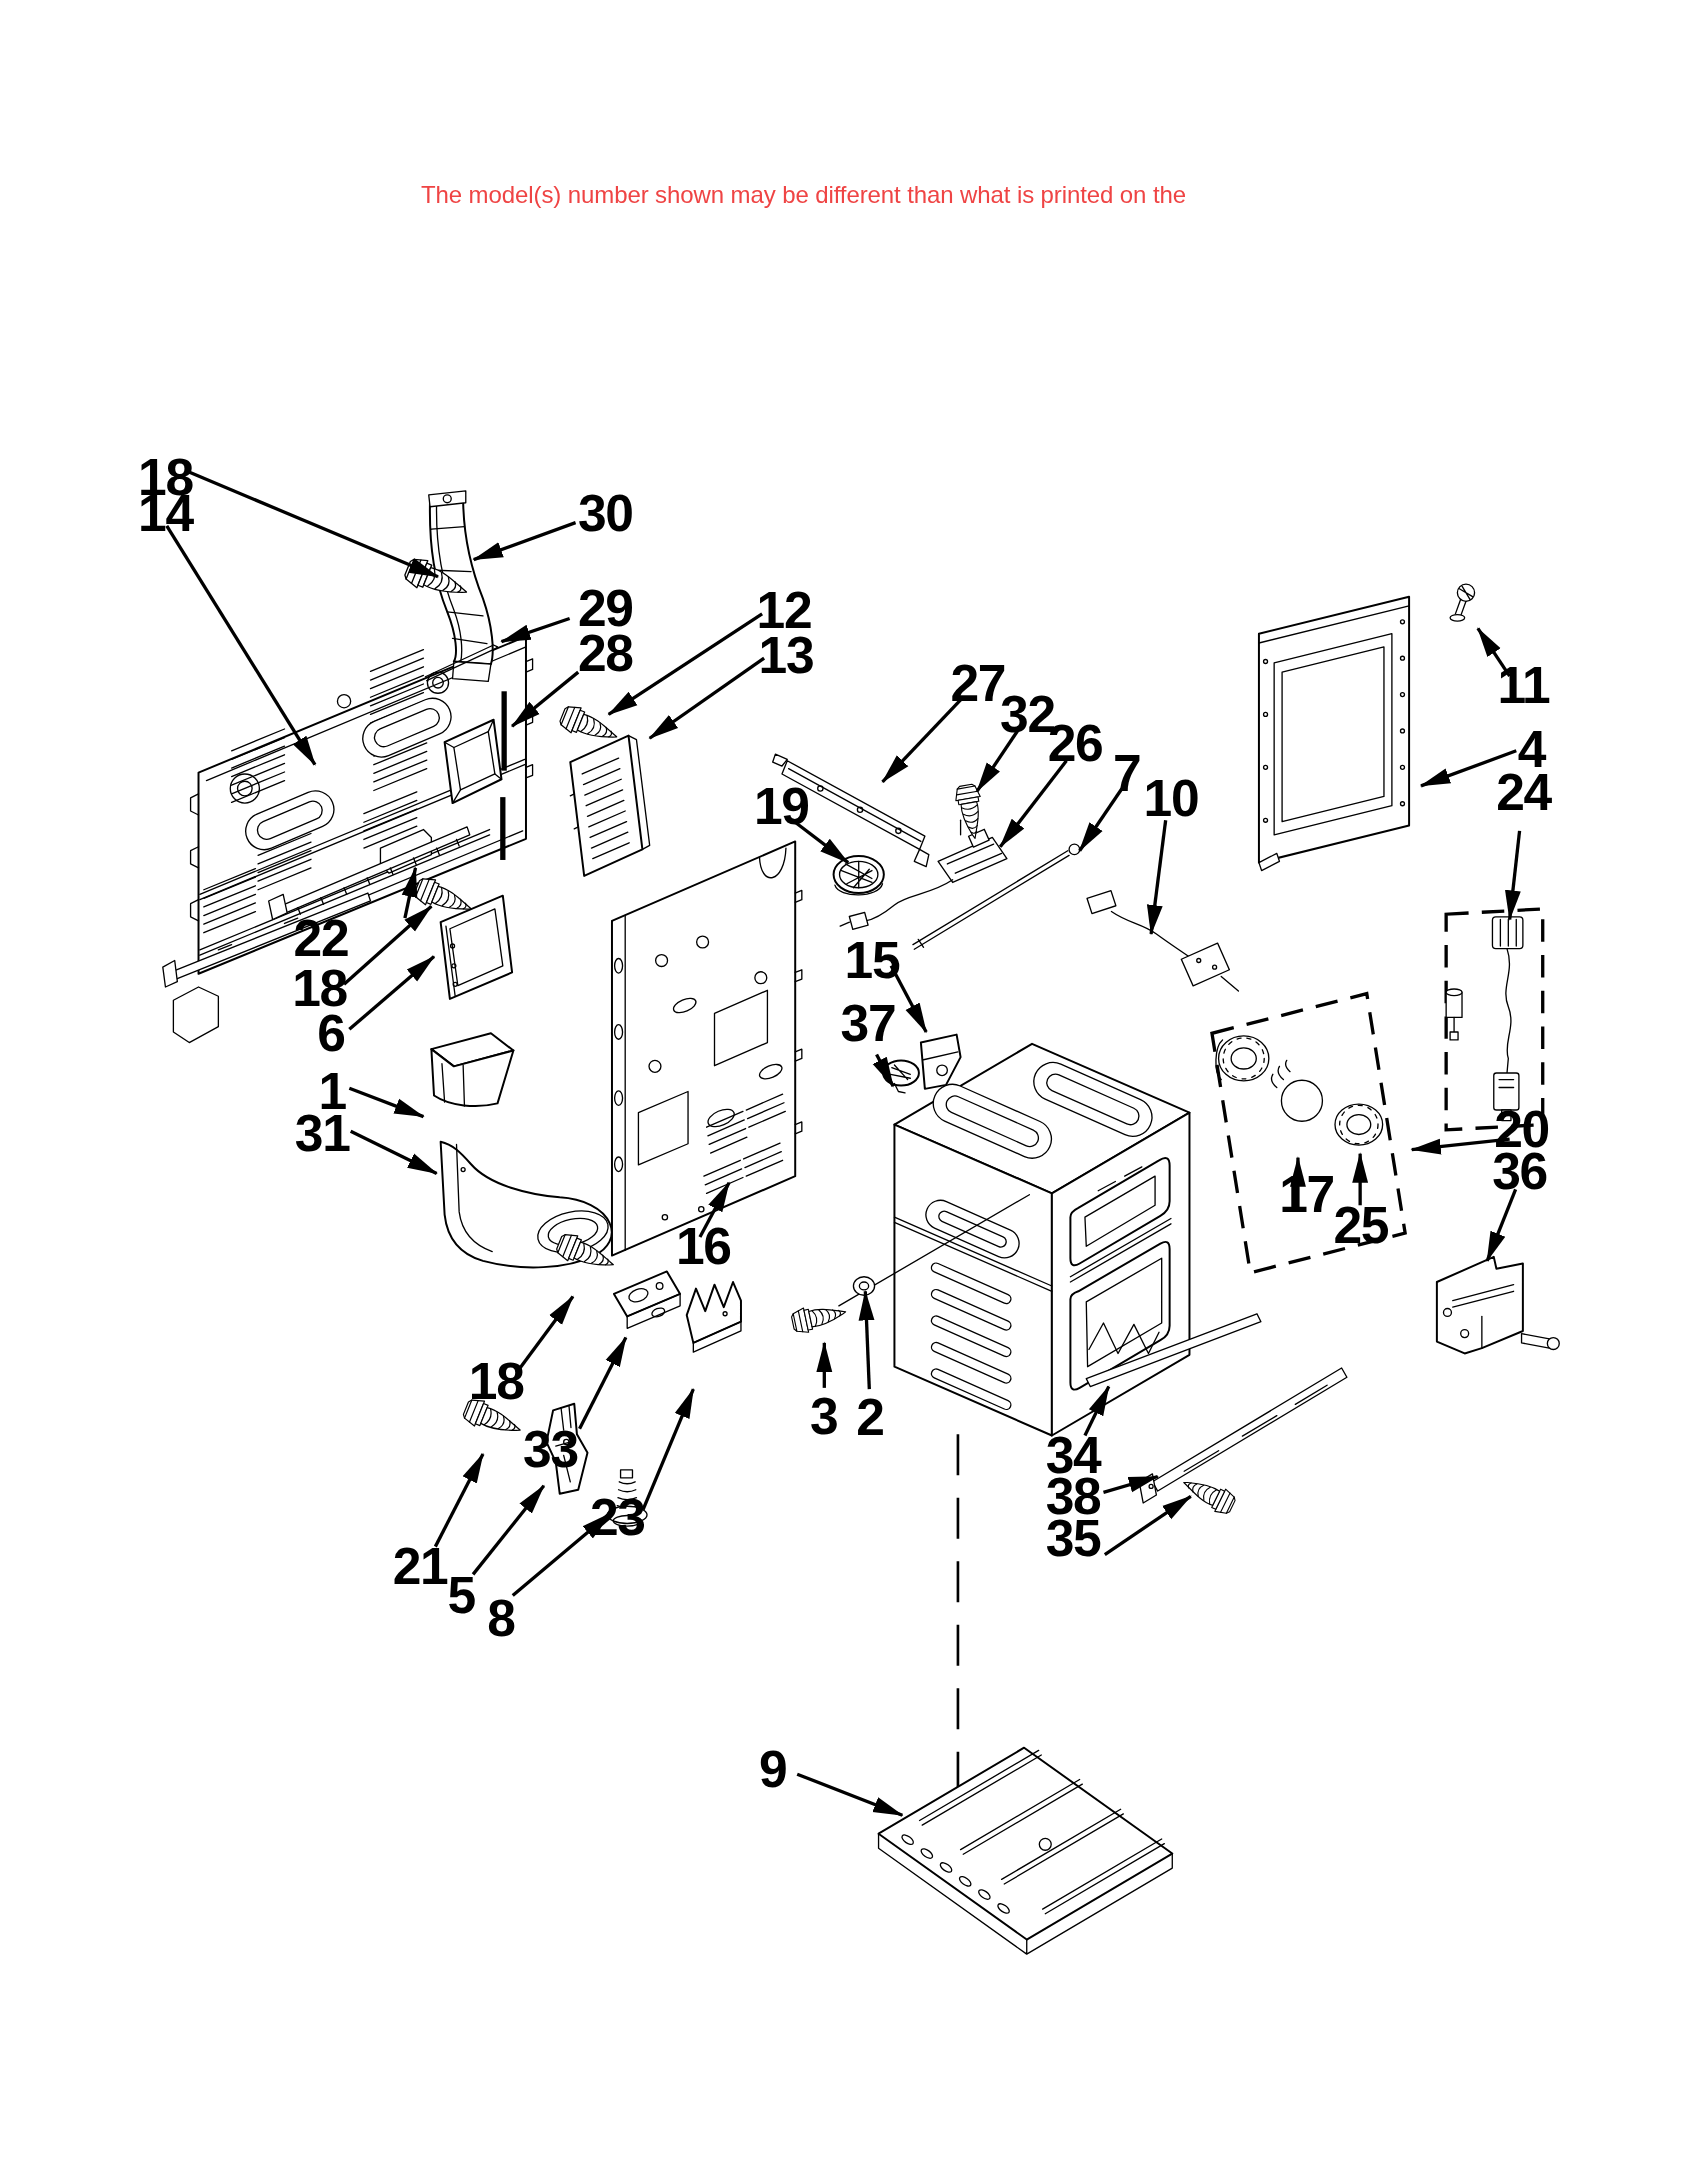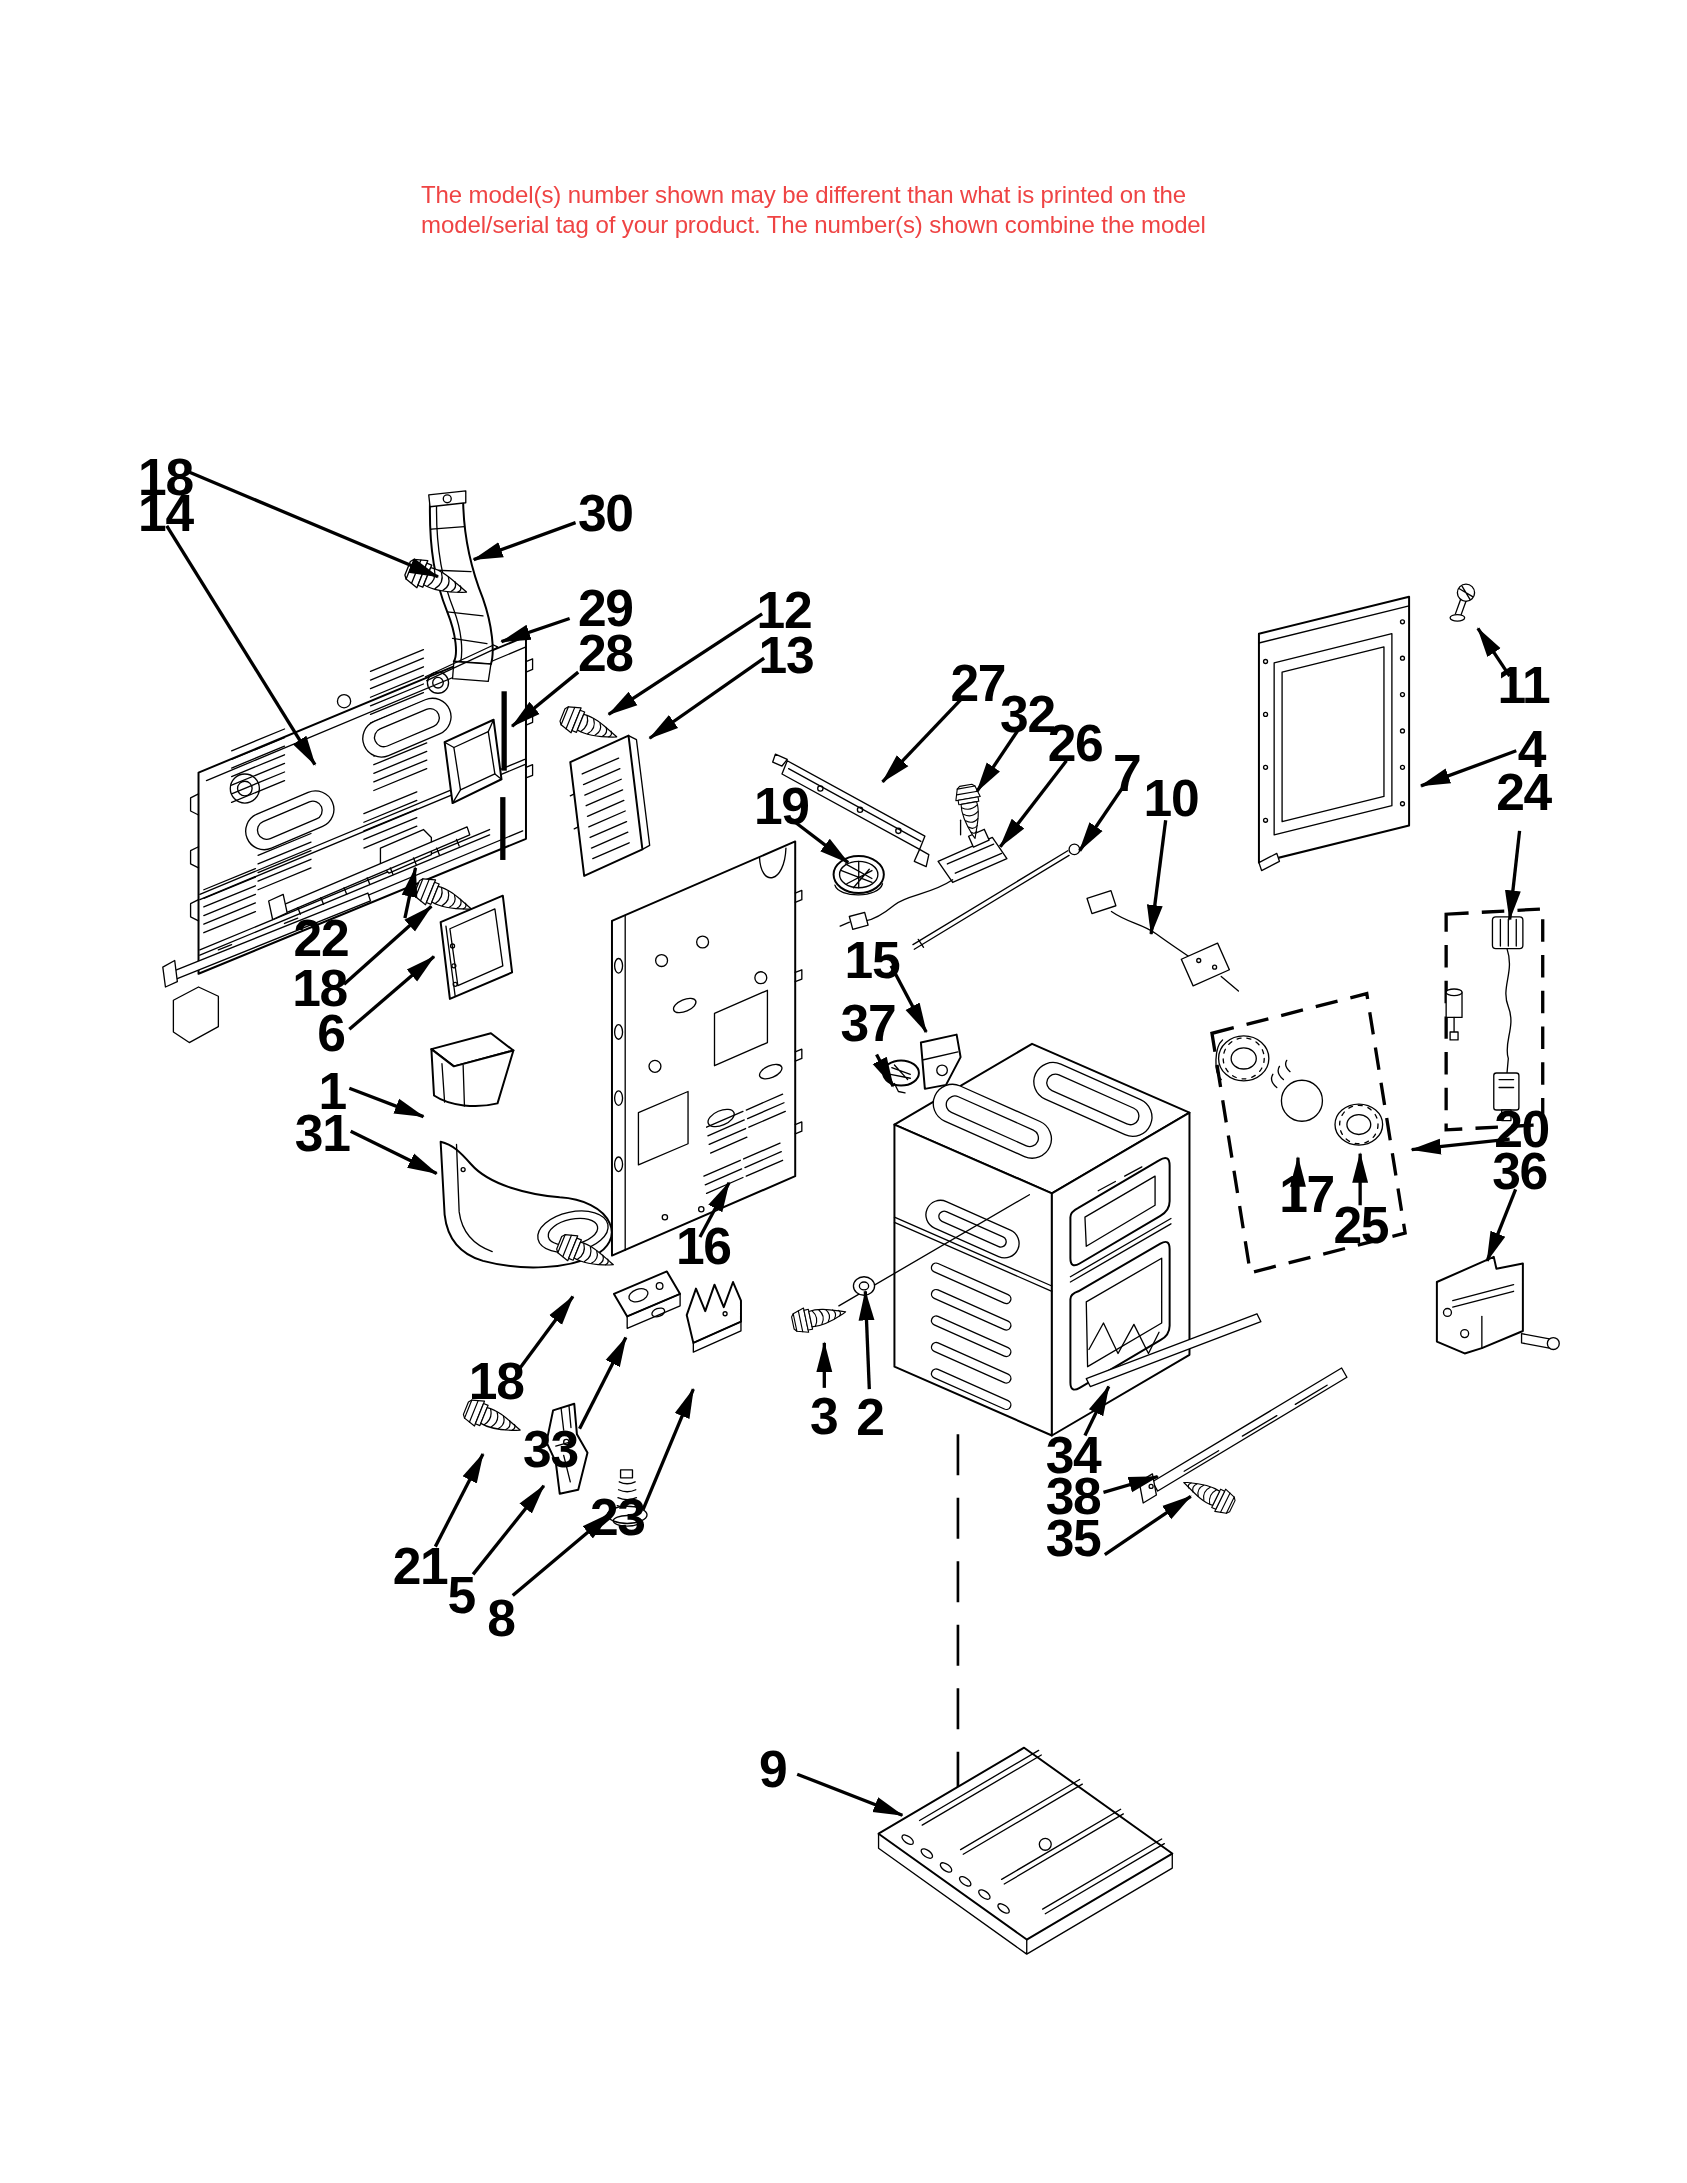--- a/index.html
+++ b/index.html
@@ -19,21 +19,20 @@
   .drop{fill:none;stroke:#000;stroke-width:4;stroke-dasharray:62 34}
   .thick{stroke:#000;stroke-width:8;stroke-linecap:butt}
 </style>
 </head>
 <body>
 
 <div class="page">
 
   <div class="note">
     <div>The model(s) number shown may be different than what is printed on the</div>
-    <div>model/serial tag of your product. The number(s) shown combine the model</div>
   </div>
 
   <svg class="art" width="1687" height="2183" viewBox="0 0 2550 3300">
     <defs>
       <marker id="ah" markerUnits="userSpaceOnUse" markerWidth="52" markerHeight="30" refX="44" refY="15" orient="auto">
         <path d="M0,3 L46,15 L0,27 Z" fill="#000"></path>
       </marker>
       <g id="screw">
         <path class="fw2" d="M-56,-11 L-52,-16 L-32,-22 L-32,22 L-52,16 L-56,11 Z"></path>
         <path class="ln2" d="M-52,-16 L-52,16 M-42,-19 L-42,19"></path>

